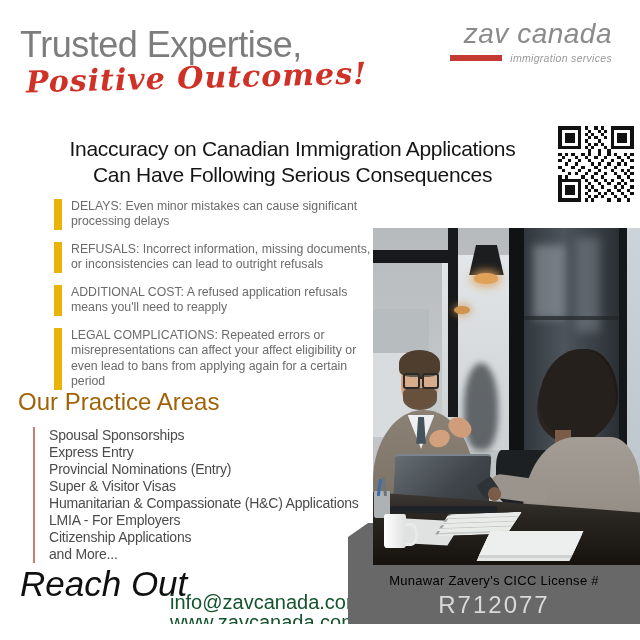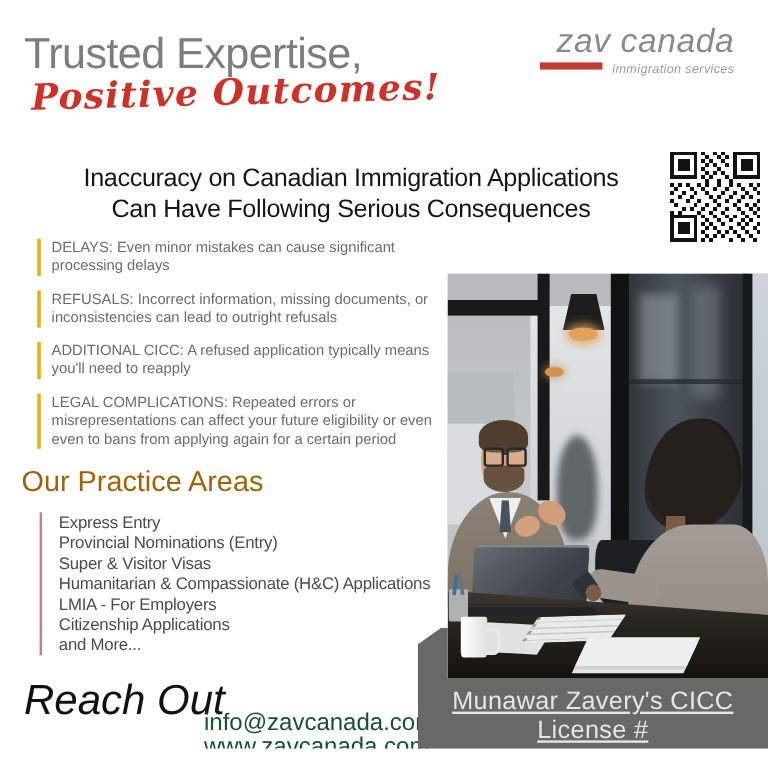--- a/index.html
+++ b/index.html
@@ -9,52 +9,52 @@
   }
   .abs{position:absolute;}
 
   
   .tagline1{left:20px;top:24px;font-size:36px;color:#7d7d7d;letter-spacing:-0.5px;}
   .tagline2{left:26px;top:60px;font-size:30px;color:#cf3127;
     font-family:"DejaVu Serif",serif;font-style:italic;font-weight:bold;
     letter-spacing:1px;transform:rotate(-1.5deg);}
   .logo{right:28px;top:20px;text-align:right;font-style:italic;}
   .logo-name{font-size:28px;color:#8a8a8a;letter-spacing:0.5px;line-height:1;}
-  .logo-row{display:flex;align-items:flex-start;justify-content:flex-end;gap:8px;margin-top:4px;}
+  .logo-row{display:flex;align-items:center;justify-content:flex-end;gap:8px;margin-top:4px;}
   .logo-bar{width:52px;height:6px;background:#c23a32;}
   .logo-sub{font-size:10.5px;color:#9a9a9a;letter-spacing:0.3px;}
 
   
   .headline{left:20px;top:136px;width:545px;font-size:21px;color:#151515;
     line-height:26px;letter-spacing:-0.3px;text-align:center;}
 
   
   .qr{left:555px;top:123px;width:82px;height:82px;}
   .qr svg{width:100%;height:100%;display:block;}
 
   
   .consequences{left:31px;top:199px;width:340px;}
-  .conseq-item{border-left:3px solid #eab308;padding-left:9px;margin-bottom:12px;
-    font-size:12.3px;color:#6b6b6b;line-height:1.26;}
+  .conseq-item{border-left:8px solid #eab308;padding-left:9px;margin-bottom:12px;
+    font-size:12.3px;color:#6b6b6b;line-height:1.26;margin-left:23px;}
 
   
   .practice-title{left:18px;top:388px;font-size:24px;color:#a16207;}
   .practice-list{left:33px;top:427px;border-left:2px solid #cb7d77;padding-left:14px;}
   .practice-item{font-size:14px;color:#4b4b4b;line-height:17px;white-space:nowrap;letter-spacing:-0.2px;}
 
   
   .reach-title{left:20px;top:564px;font-size:35px;color:#101010;font-style:italic;}
   .phone{left:20px;top:599px;font-size:22px;color:#d23227;letter-spacing:0.3px;margin-top:42px;}
   .emails{left:170px;top:592px;font-size:20px;color:#14532d;line-height:20px;}
 
   
   .caption-box{left:348px;top:523px;width:292px;height:117px;background:#686868;
     clip-path:polygon(0 14px,20px 0,100% 0,100% 100%,0 100%);z-index:1;}
   .caption-text{position:absolute;left:0;right:0;top:50px;text-align:center;}
-  .caption-line1{font-size:21px;color:#e5e5e5;letter-spacing:0.3px;text-decoration:underline;}
+  .caption-line1{font-size:13px;color:#000000;letter-spacing:0.3px;}
   .caption-line2{font-size:24px;color:#d9d9d9;letter-spacing:2px;margin-top:3px;}
 
   
   .photo{left:373px;top:228px;width:267px;height:337px;z-index:2;overflow:hidden;
     background:linear-gradient(180deg,#b6babd 0%,#c6cacc 55%,#b0b4b7 100%);}
   .photo div{position:absolute;}
   .ph-window-left{left:0;top:24%;width:21%;height:38%;background:#d8dcde;}
   .ph-blind-left{left:0;top:24%;width:21%;height:13%;background:#b7bcbf;}
   .ph-window-mid{left:26%;top:8%;width:27%;height:58%;background:linear-gradient(180deg,#e3e6e8,#ccd0d3);}
   .ph-glass-right{left:56%;top:0;width:38%;height:100%;
@@ -166,26 +166,27 @@
           <rect x="19" y="3" width="3" height="3"></rect>
           <rect x="3" y="19" width="3" height="3"></rect>
         <path d="M9 1h1v1H9z M12 1h1v1h-1z M14 1h1v1h-1z M10 2h1v1h-1z M13 2h1v1h-1z M15 2h1v1h-1z M9 3h1v1H9z M11 3h1v1h-1z M14 3h1v1h-1z M10 4h1v1h-1z M12 4h1v1h-1z M15 4h1v1h-1z M9 5h1v1H9z M13 5h1v1h-1z M10 6h1v1h-1z M12 6h1v1h-1z M14 6h1v1h-1z M9 7h1v1H9z M11 7h1v1h-1z M15 7h1v1h-1z M10 8h1v1h-1z M13 8h1v1h-1z M16 8h1v1h-1z M1 9h1v1H1z M3 9h1v1H3z M5 9h1v1H5z M8 9h1v1H8z M10 9h1v1h-1z M13 9h1v1h-1z M16 9h1v1h-1z M18 9h1v1h-1z M21 9h1v1h-1z M23 9h1v1h-1z M2 10h1v1H2z M6 10h1v1H6z M9 10h1v1H9z M12 10h1v1h-1z M15 10h1v1h-1z M19 10h1v1h-1z M22 10h1v1h-1z M1 11h1v1H1z M4 11h1v1H4z M7 11h1v1H7z M10 11h1v1h-1z M14 11h1v1h-1z M17 11h1v1h-1z M20 11h1v1h-1z M23 11h1v1h-1z M3 12h1v1H3z M6 12h1v1H6z M11 12h1v1h-1z M13 12h1v1h-1z M16 12h1v1h-1z M19 12h1v1h-1z M21 12h1v1h-1z M1 13h1v1H1z M5 13h1v1H5z M8 13h1v1H8z M12 13h1v1h-1z M15 13h1v1h-1z M18 13h1v1h-1z M23 13h1v1h-1z M2 14h1v1H2z M7 14h1v1H7z M10 14h1v1h-1z M13 14h1v1h-1z M17 14h1v1h-1z M20 14h1v1h-1z M22 14h1v1h-1z M4 15h1v1H4z M6 15h1v1H6z M9 15h1v1H9z M12 15h1v1h-1z M15 15h1v1h-1z M18 15h1v1h-1z M21 15h1v1h-1z M23 15h1v1h-1z M1 16h1v1H1z M3 16h1v1H3z M8 16h1v1H8z M11 16h1v1h-1z M14 16h1v1h-1z M19 16h1v1h-1z M22 16h1v1h-1z M9 17h1v1H9z M12 17h1v1h-1z M15 17h1v1h-1z M17 17h1v1h-1z M20 17h1v1h-1z M23 17h1v1h-1z M10 18h1v1h-1z M13 18h1v1h-1z M16 18h1v1h-1z M19 18h1v1h-1z M21 18h1v1h-1z M9 19h1v1H9z M11 19h1v1h-1z M14 19h1v1h-1z M18 19h1v1h-1z M20 19h1v1h-1z M23 19h1v1h-1z M10 20h1v1h-1z M12 20h1v1h-1z M16 20h1v1h-1z M19 20h1v1h-1z M22 20h1v1h-1z M9 21h1v1H9z M13 21h1v1h-1z M15 21h1v1h-1z M17 21h1v1h-1z M20 21h1v1h-1z M23 21h1v1h-1z M10 22h1v1h-1z M12 22h1v1h-1z M14 22h1v1h-1z M18 22h1v1h-1z M21 22h1v1h-1z M9 23h1v1H9z M11 23h1v1h-1z M16 23h1v1h-1z M19 23h1v1h-1z M22 23h1v1h-1z"></path>
       </g>
     </svg>
   </div>
 
   <div class="abs consequences">
     <div class="conseq-item">DELAYS: Even minor mistakes can cause significant processing delays</div>
     <div class="conseq-item">REFUSALS: Incorrect information, missing documents, or inconsistencies can lead to outright refusals</div>
-    <div class="conseq-item">ADDITIONAL CICC: A refused application typically means you'll need to reapply</div>
-    <div class="conseq-item">LEGAL COMPLICATIONS: Repeated errors or misrepresentations can affect your future eligibility or even even to bans from applying again for a certain period</div>
+    <div class="conseq-item">ADDITIONAL COST: A refused application refusals means you'll need to reapply</div>
+    <div class="conseq-item">LEGAL COMPLICATIONS: Repeated errors or misrepresentations can affect your affect eligibility or even lead to bans from applying again for a certain period</div>
   </div>
 
   <div class="abs practice-title">Our Practice Areas</div>
   <div class="abs practice-list">
+    <div class="practice-item">Spousal Sponsorships</div>
     <div class="practice-item">Express Entry</div>
     <div class="practice-item">Provincial Nominations (Entry)</div>
     <div class="practice-item">Super &amp; Visitor Visas</div>
     <div class="practice-item">Humanitarian &amp; Compassionate (H&amp;C) Applications</div>
     <div class="practice-item">LMIA - For Employers</div>
     <div class="practice-item">Citizenship Applications</div>
     <div class="practice-item">and More...</div>
   </div>
 
   <div class="abs reach-title">Reach Out</div>

